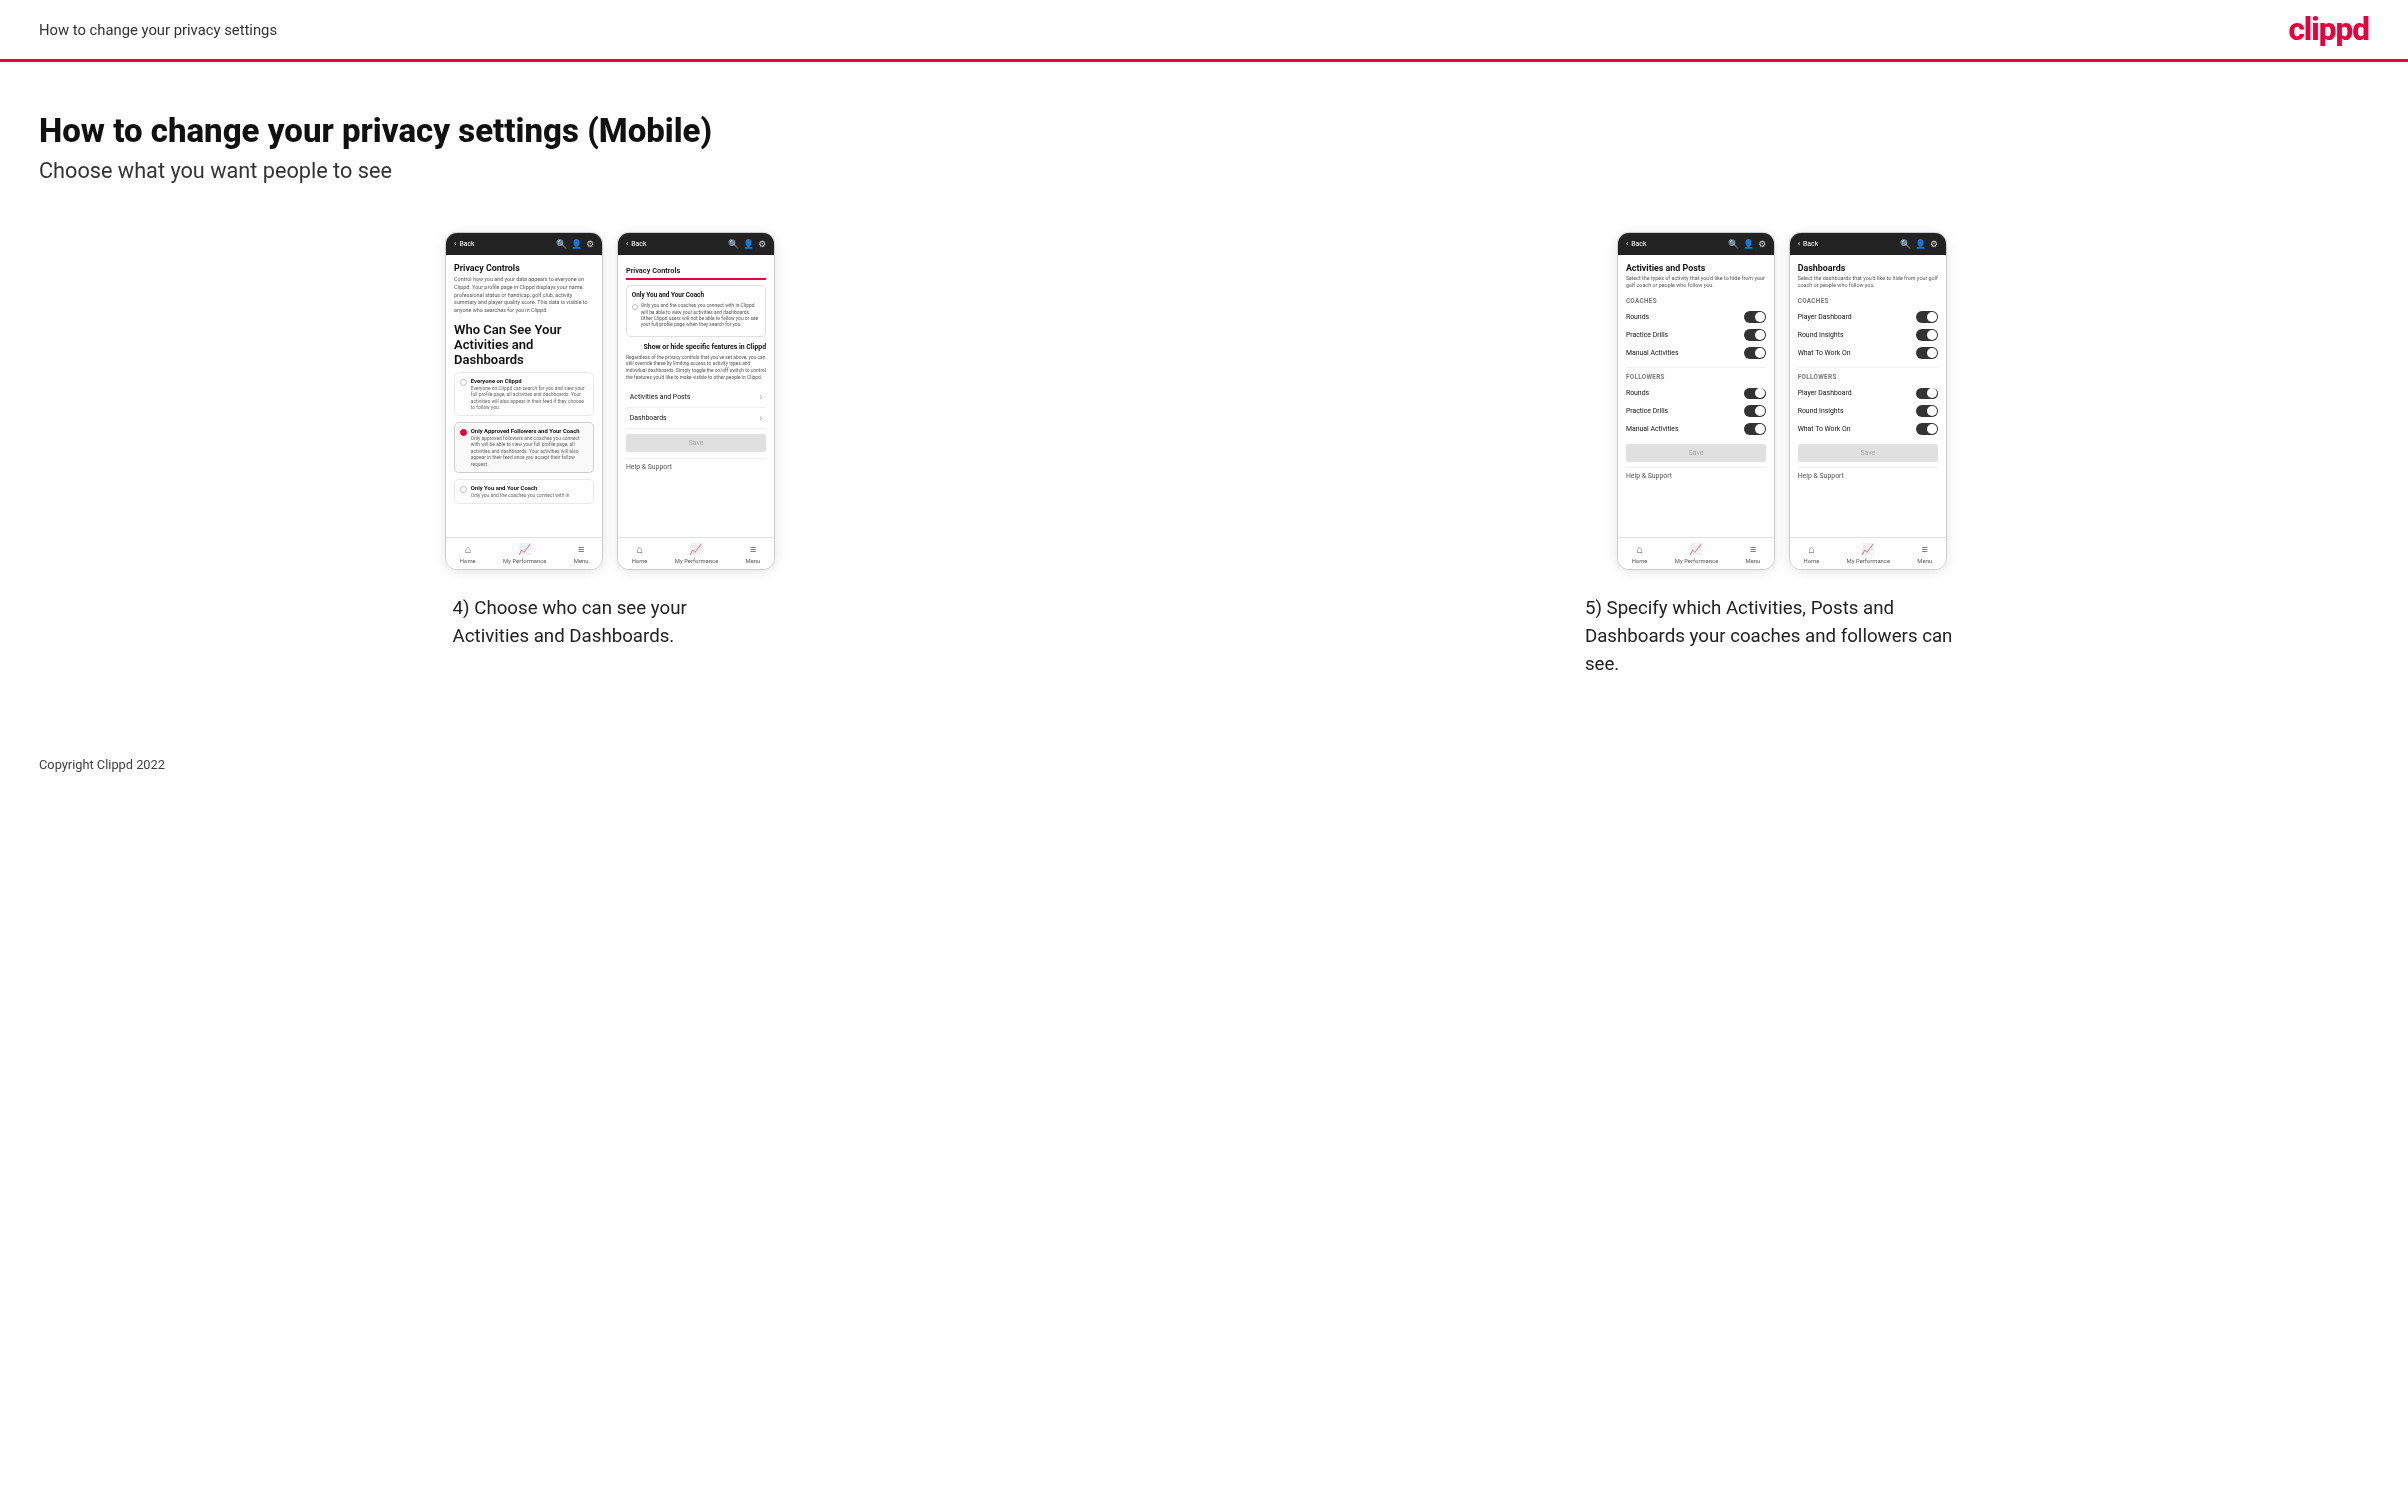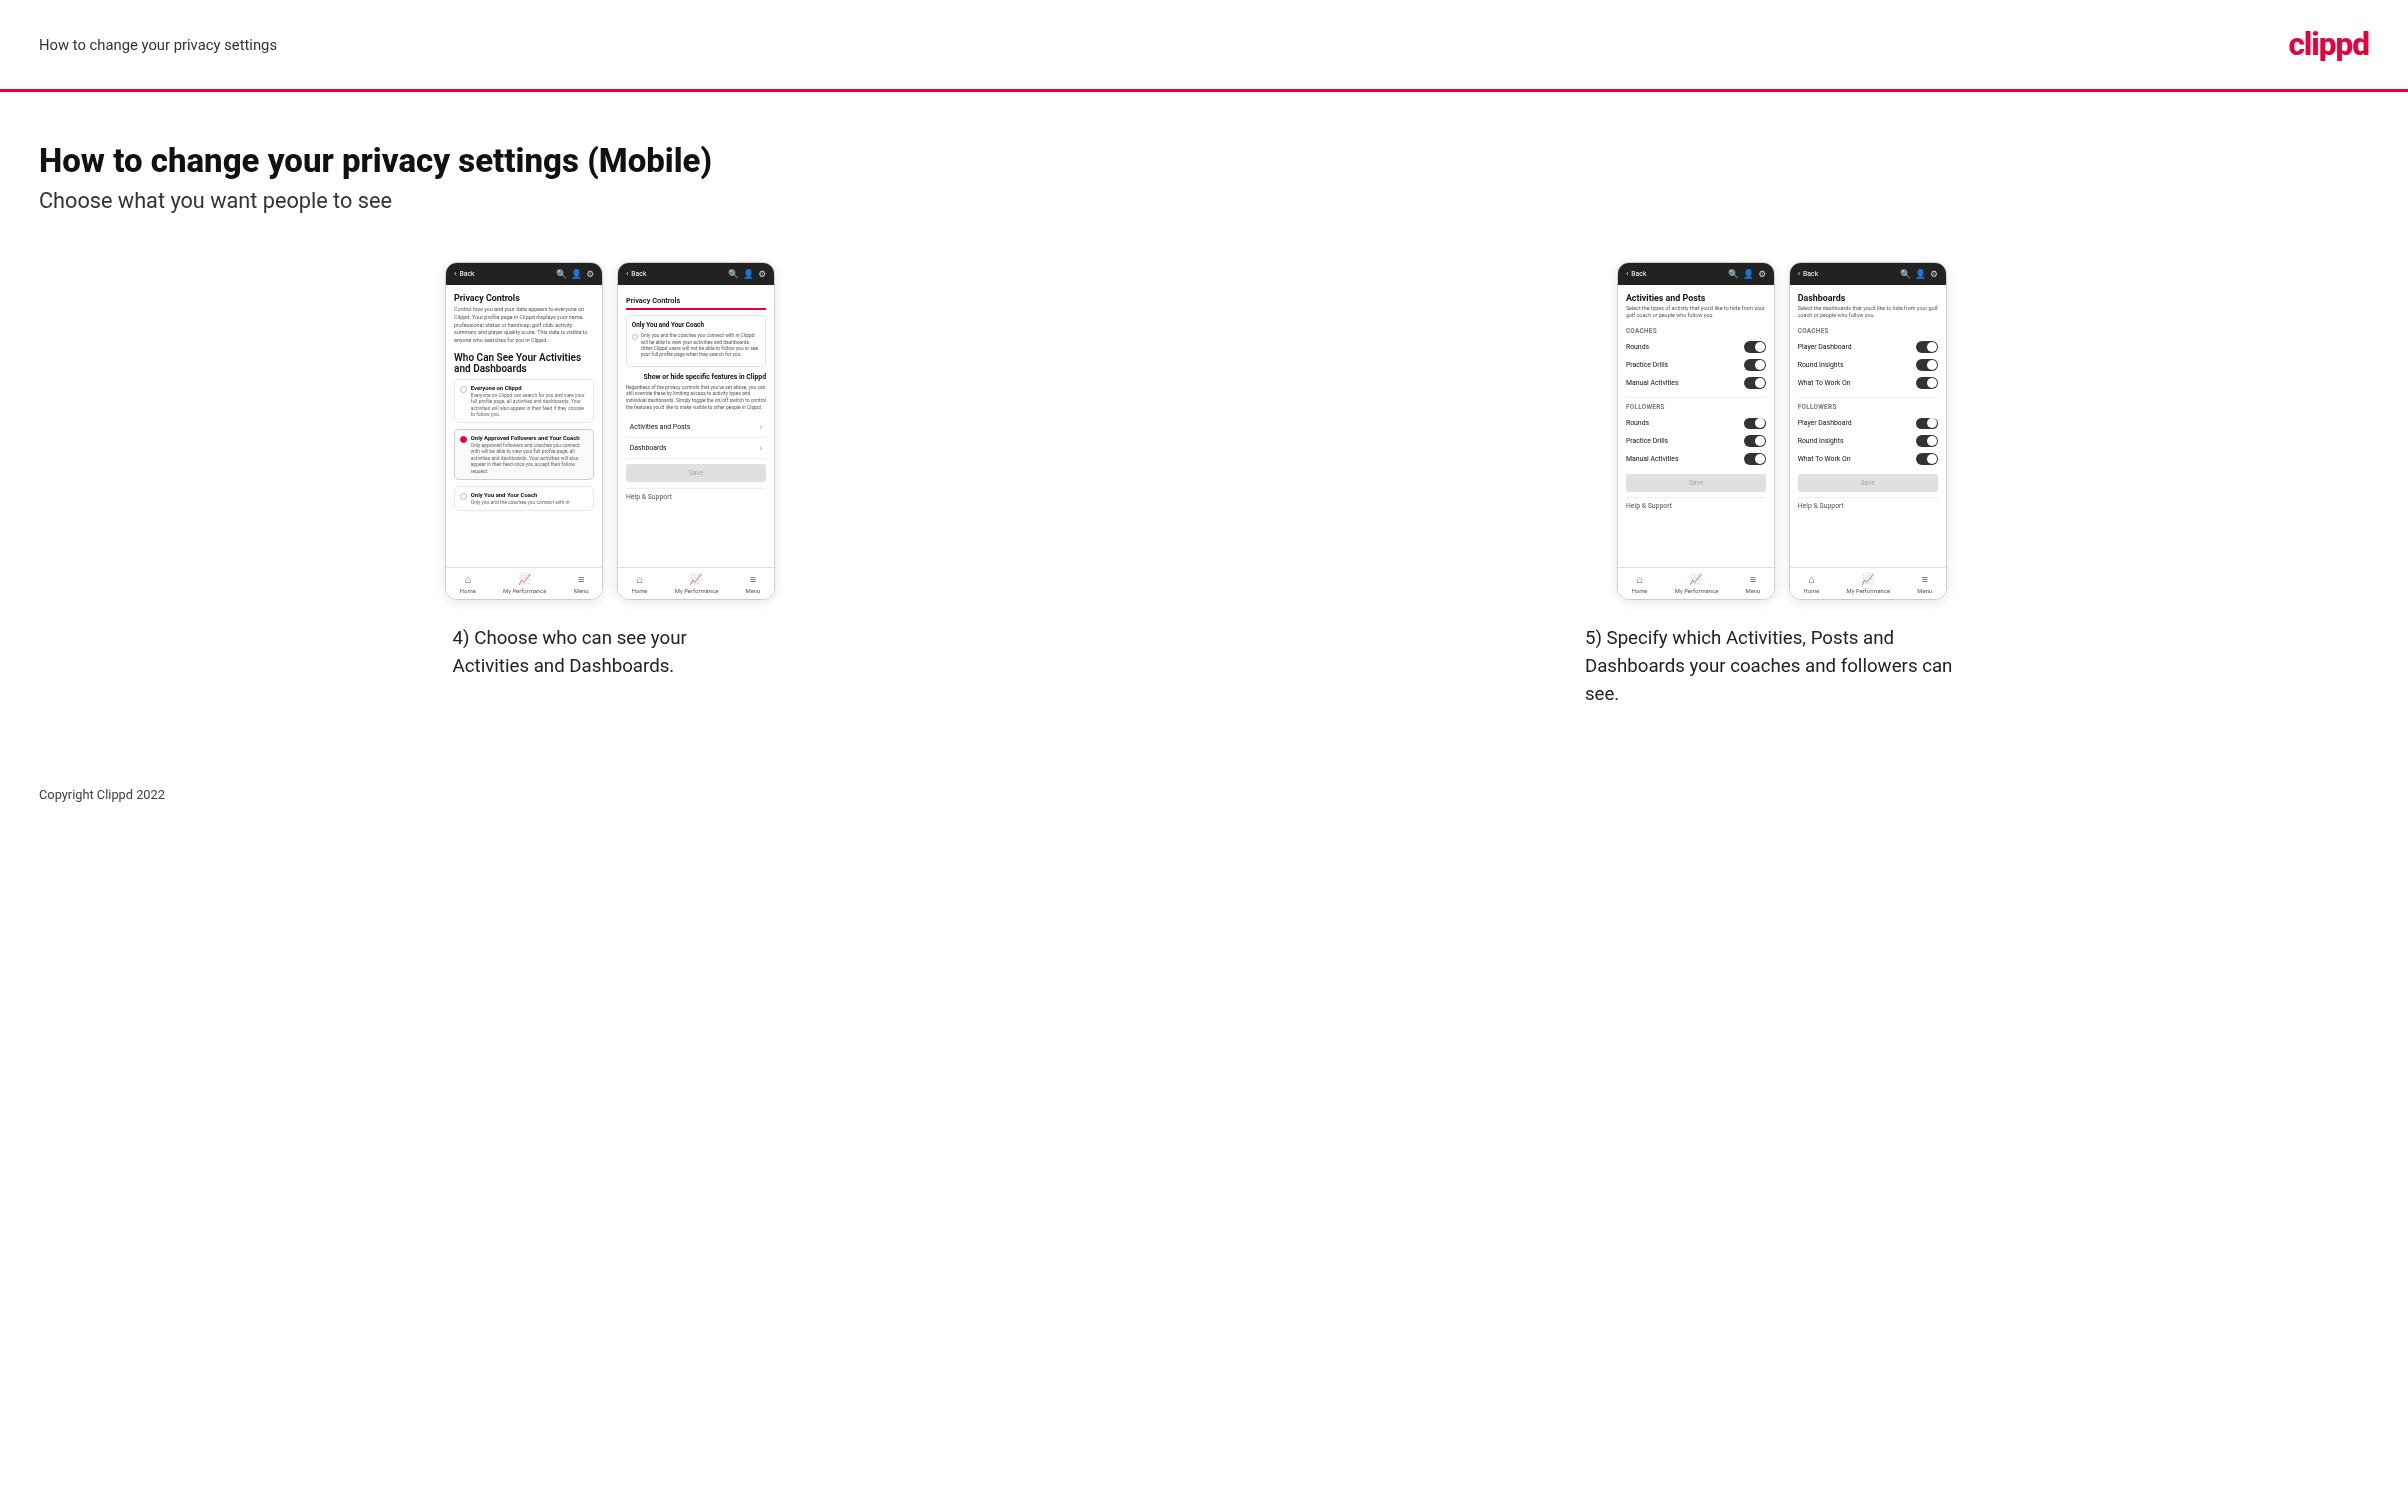--- a/index.html
+++ b/index.html
@@ -8,21 +8,21 @@
       background: #fff;
       color: #222;
       min-height: 100vh;
     }
 
     
     .top-bar {
       display: flex;
       align-items: center;
       justify-content: space-between;
-      padding: 26px 39px;
+      padding: 11px 39px;
       border-bottom: 3px solid #e8003d;
       background: #fff;
     }
     .top-bar-title {
       font-size: 14.8px;
       color: #333;
     }
     .logo {
       font-size: 31.5px;
       font-weight: 800;
@@ -157,21 +157,21 @@
       margin-bottom: 3.9px;
       color: #111;
     }
     .pc-desc {
       font-size: 5.4px;
       color: #555;
       line-height: 1.4;
       margin-bottom: 7.9px;
     }
     .pc-section-title {
-      font-size: 10px;
+      font-size: 13px;
       font-weight: 600;
       color: #111;
       margin-bottom: 4.9px;
     }
     .pc-option {
       display: flex;
       align-items: flex-start;
       gap: 3.9px;
       margin-bottom: 5.9px;
       padding: 4.9px;

